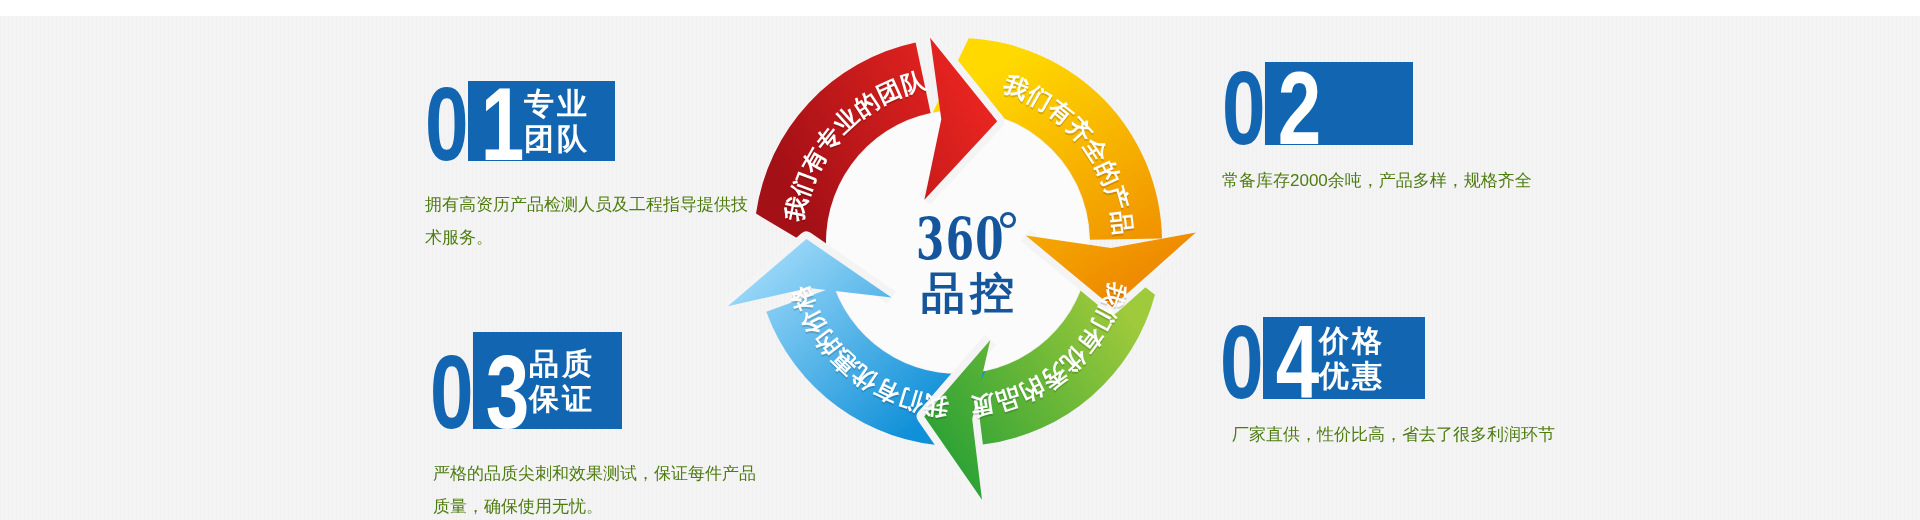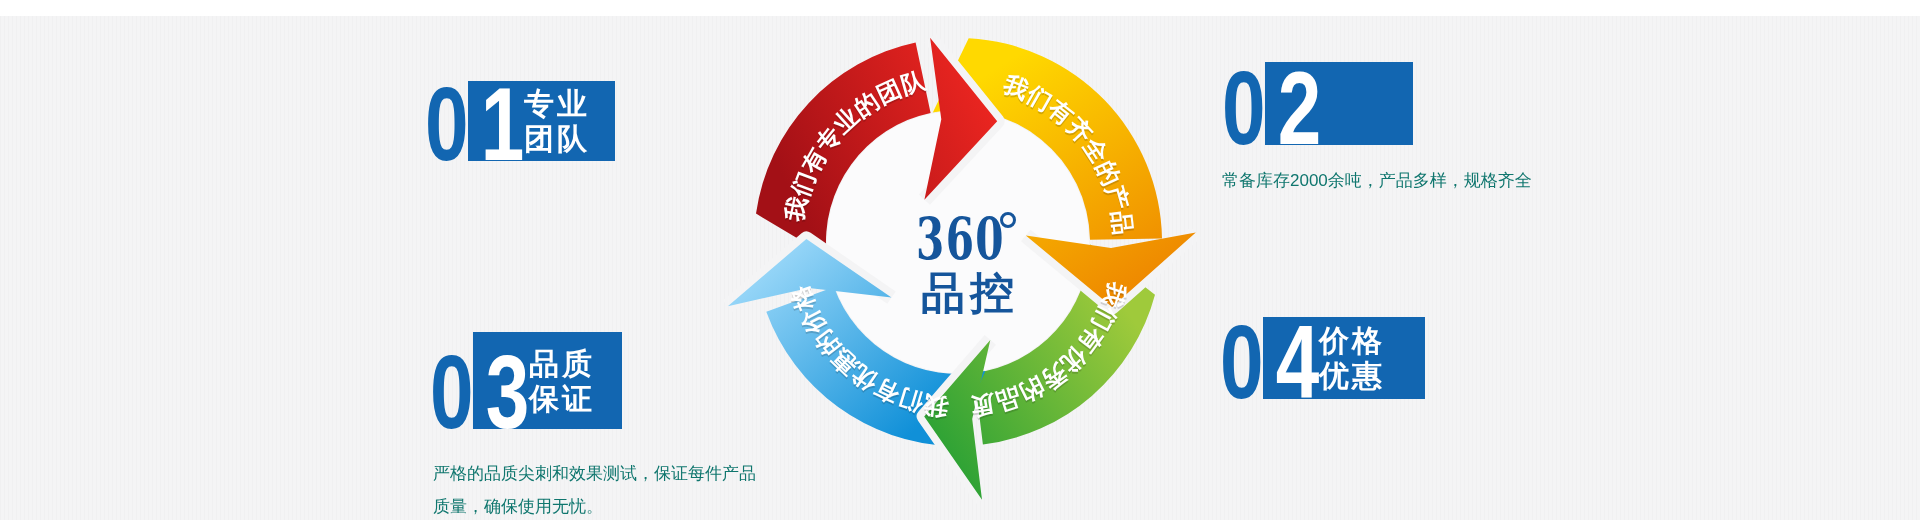--- a/index.html
+++ b/index.html
@@ -3,38 +3,39 @@
 <meta charset="utf-8">
 <style>
 html,body{margin:0;padding:0;}
 #stage{position:relative;width:1920px;height:520px;background:#f4f4f5;overflow:hidden;font-family:"Liberation Sans",sans-serif;margin-top:16px;}
 #stage::before{content:"";position:absolute;top:0;left:0;right:0;bottom:0;background:repeating-linear-gradient(90deg,rgba(0,0,0,0.014) 0 1px,transparent 1px 4px);}
 .bluebox{position:absolute;background:#1266b1;}
 .bignum{position:absolute;left:-43px;bottom:-1px;font-weight:bold;font-size:103px;line-height:75px;letter-spacing:16px;transform:scaleX(0.76);transform-origin:left bottom;white-space:nowrap;}
 .bignum .d-out{color:#1266b1;}
 .bignum .d-in{color:#ffffff;}
 .title{position:absolute;left:56px;top:50%;transform:translateY(-50%);color:#fff;font-size:30px;font-weight:bold;line-height:35px;letter-spacing:3px;white-space:nowrap;}
-.desc{position:absolute;color:#0f766e;font-size:17px;line-height:33px;}
+.desc{position:absolute;color:#4d7c0f;font-size:17px;line-height:33px;}
 .c360{position:absolute;left:916px;top:199px;color:#15559b;font-family:"DejaVu Serif",serif;font-weight:bold;font-size:58px;line-height:48px;transform:scaleX(0.70);transform-origin:left top;letter-spacing:2px;}
 .cdeg{position:absolute;left:1000px;top:196px;width:10px;height:10px;border:3px solid #15559b;border-radius:50%;}
 .ckong{position:absolute;left:921px;top:254px;color:#15559b;font-weight:bold;font-size:44px;line-height:46px;letter-spacing:5px;}
 svg{position:absolute;top:0;left:0;}
 </style>
 </head>
 <body>
 
 <div id="stage">
 
   <div class="bluebox" style="left:468px;top:65px;width:147px;height:80px;">
     <div class="bignum"><span class="d-out">0</span><span class="d-in">1</span></div>
     <div class="title">
         <div>专业</div>
         <div>团队</div>
       </div>
   </div>
+  <div class="desc" style="left:425px;top:172px;width:327px;">拥有高资历产品检测人员及工程指导提供技术服务。</div>
 
   <div class="bluebox" style="left:1265px;top:46px;width:148px;height:83px;">
     <div class="bignum"><span class="d-out">0</span><span class="d-in">2</span></div>
   </div>
   <div class="desc" style="left:1222px;top:148px;white-space:nowrap;">常备库存2000余吨，产品多样，规格齐全</div>
 
   <div class="bluebox" style="left:473px;top:316px;width:149px;height:97px;">
     <div class="bignum"><span class="d-out">0</span><span class="d-in">3</span></div>
     <div class="title">
         <div>品质</div>
@@ -43,20 +44,21 @@
   </div>
   <div class="desc" style="left:433px;top:441px;width:327px;">严格的品质尖刺和效果测试，保证每件产品质量，确保使用无忧。</div>
 
   <div class="bluebox" style="left:1263px;top:301px;width:150px;height:82px;padding-left:12px;">
     <div class="bignum"><span class="d-out">0</span><span class="d-in">4</span></div>
     <div class="title">
         <div>价格</div>
         <div>优惠</div>
       </div>
   </div>
+  <div class="desc" style="left:1232px;top:402px;white-space:nowrap;">厂家直供，性价比高，省去了很多利润环节</div>
 
   <svg id="cycle" viewBox="0 0 1920 520" width="1920" height="520">
       <defs>
         <linearGradient id="gr0" gradientUnits="userSpaceOnUse" x1="802.9329305265634" y1="201.43978898868377" x2="997.2332771501788" y2="105.21540753212346">
           <stop offset="0" stop-color="#a31016"></stop>
           <stop offset="1" stop-color="#ea2520"></stop>
         </linearGradient>
         <path id="tp0" d="M 801.6 212.3 A 157 157 0 0 1 933.4 70.9" fill="none"></path>
         <path id="ts0" d="M 801.6 214.3 A 157 157 0 0 1 933.4 72.9" fill="none"></path>
         <linearGradient id="gr1" gradientUnits="userSpaceOnUse" x1="968.9517663778277" y1="69.3824441092076" x2="1112.0643444873715" y2="290.98148044124616">

